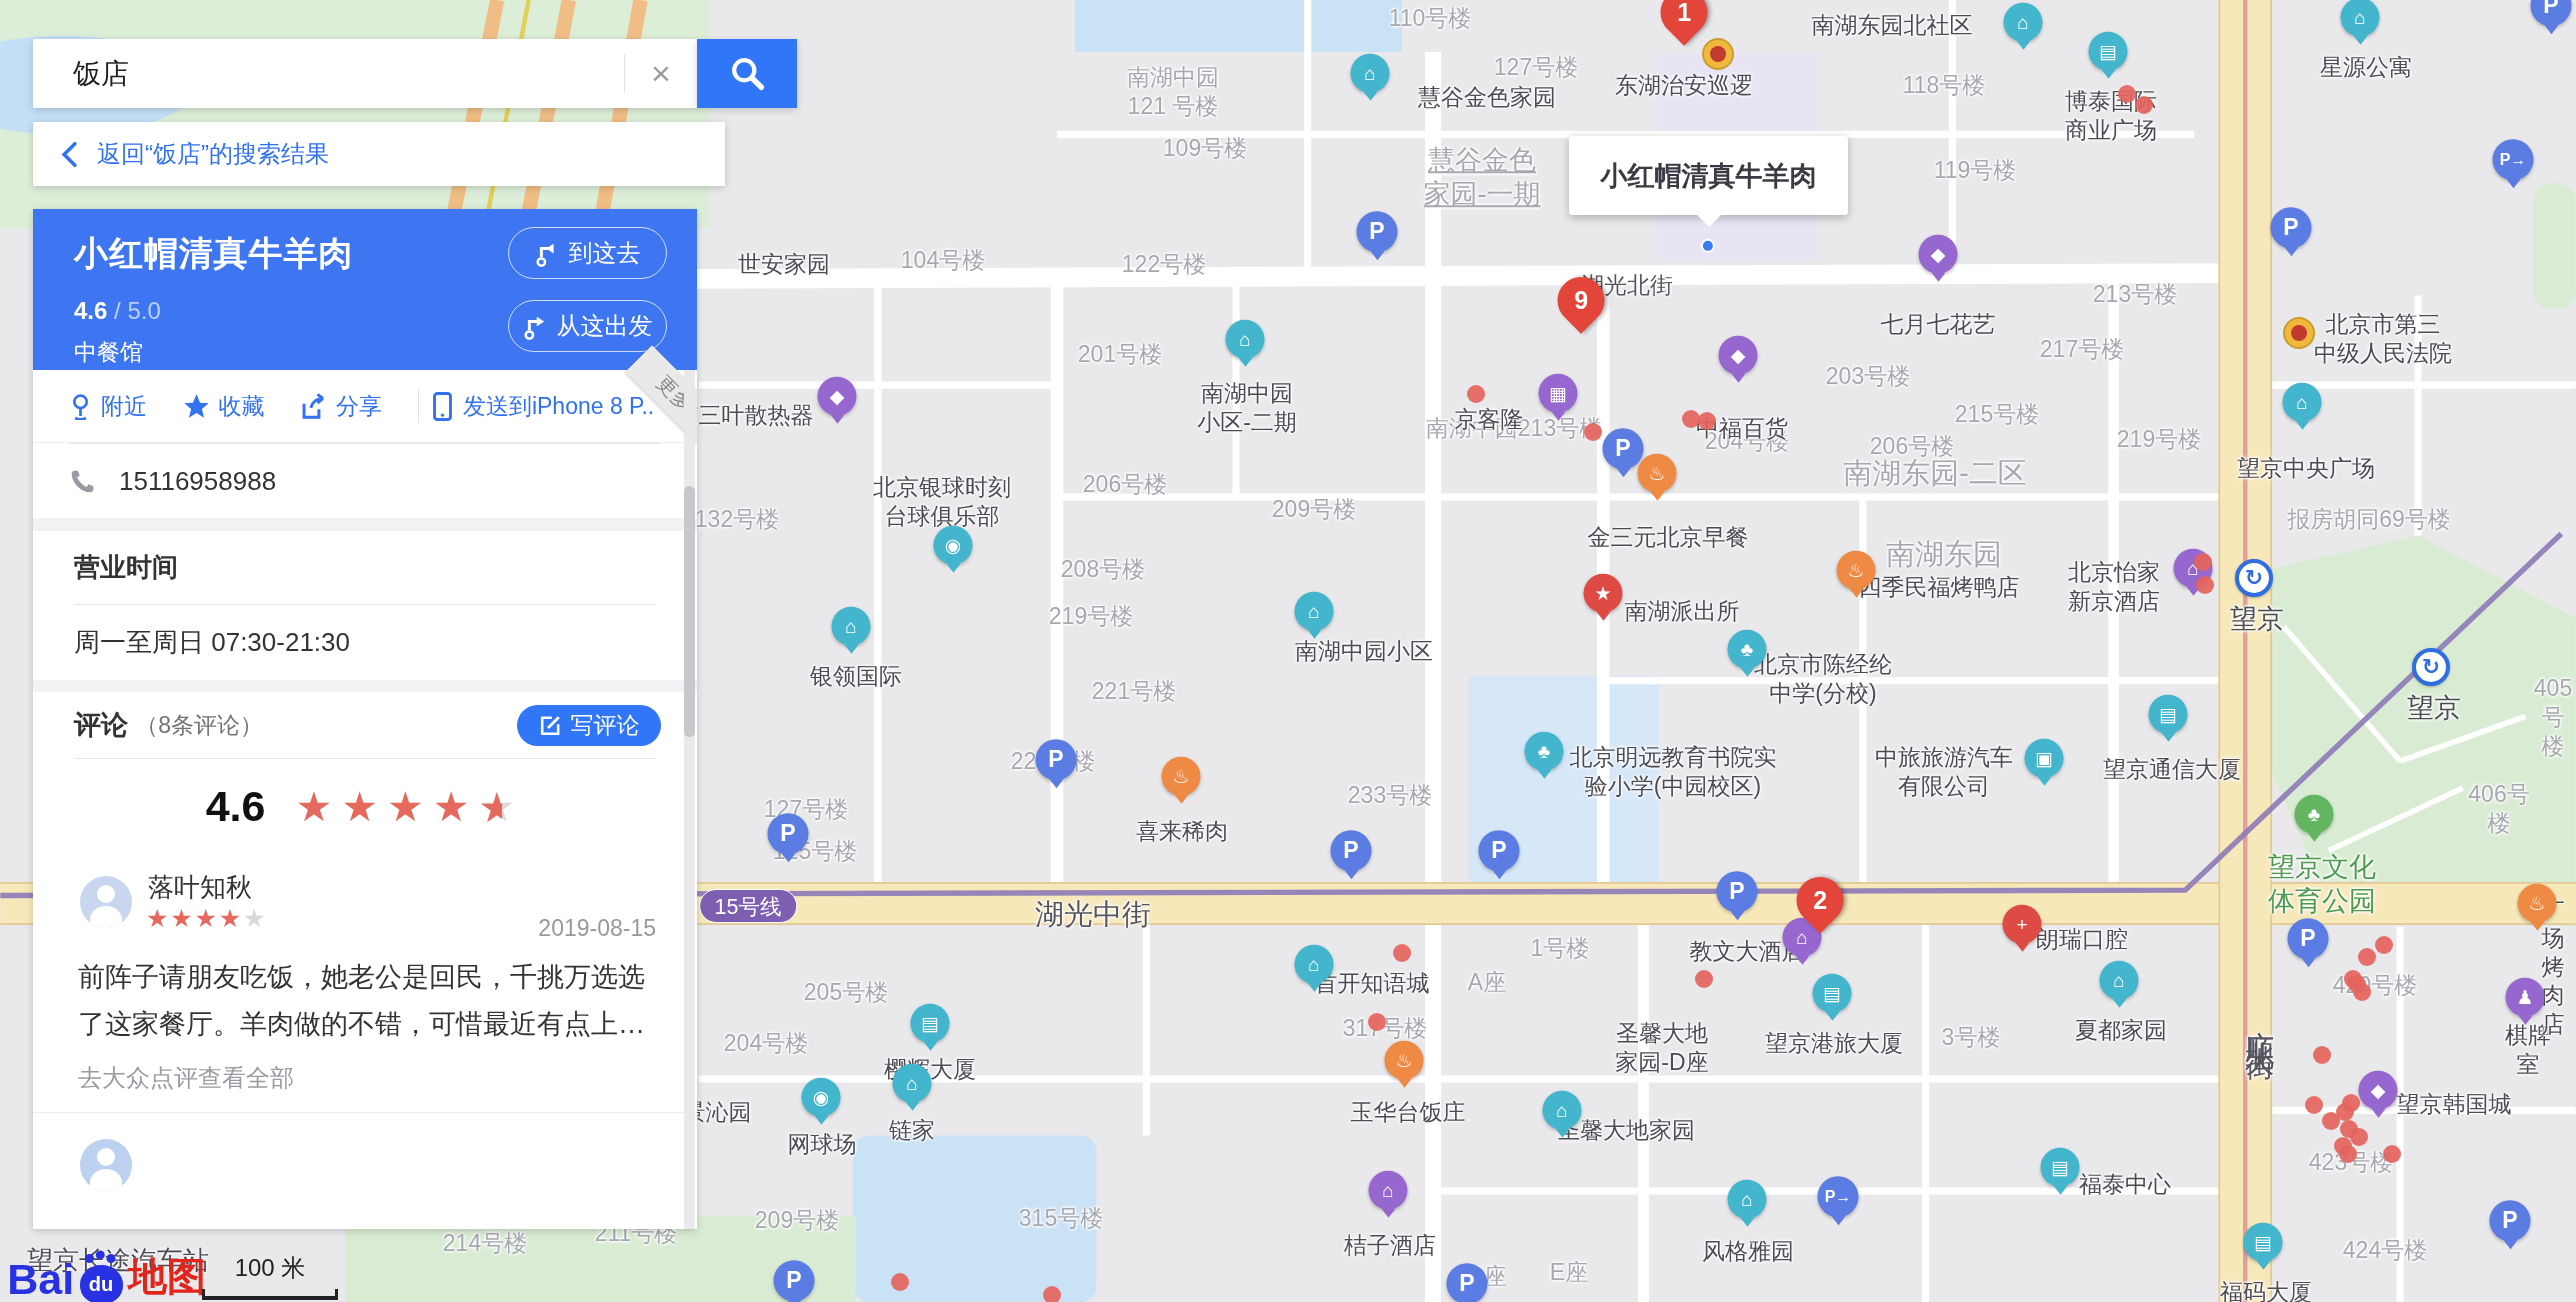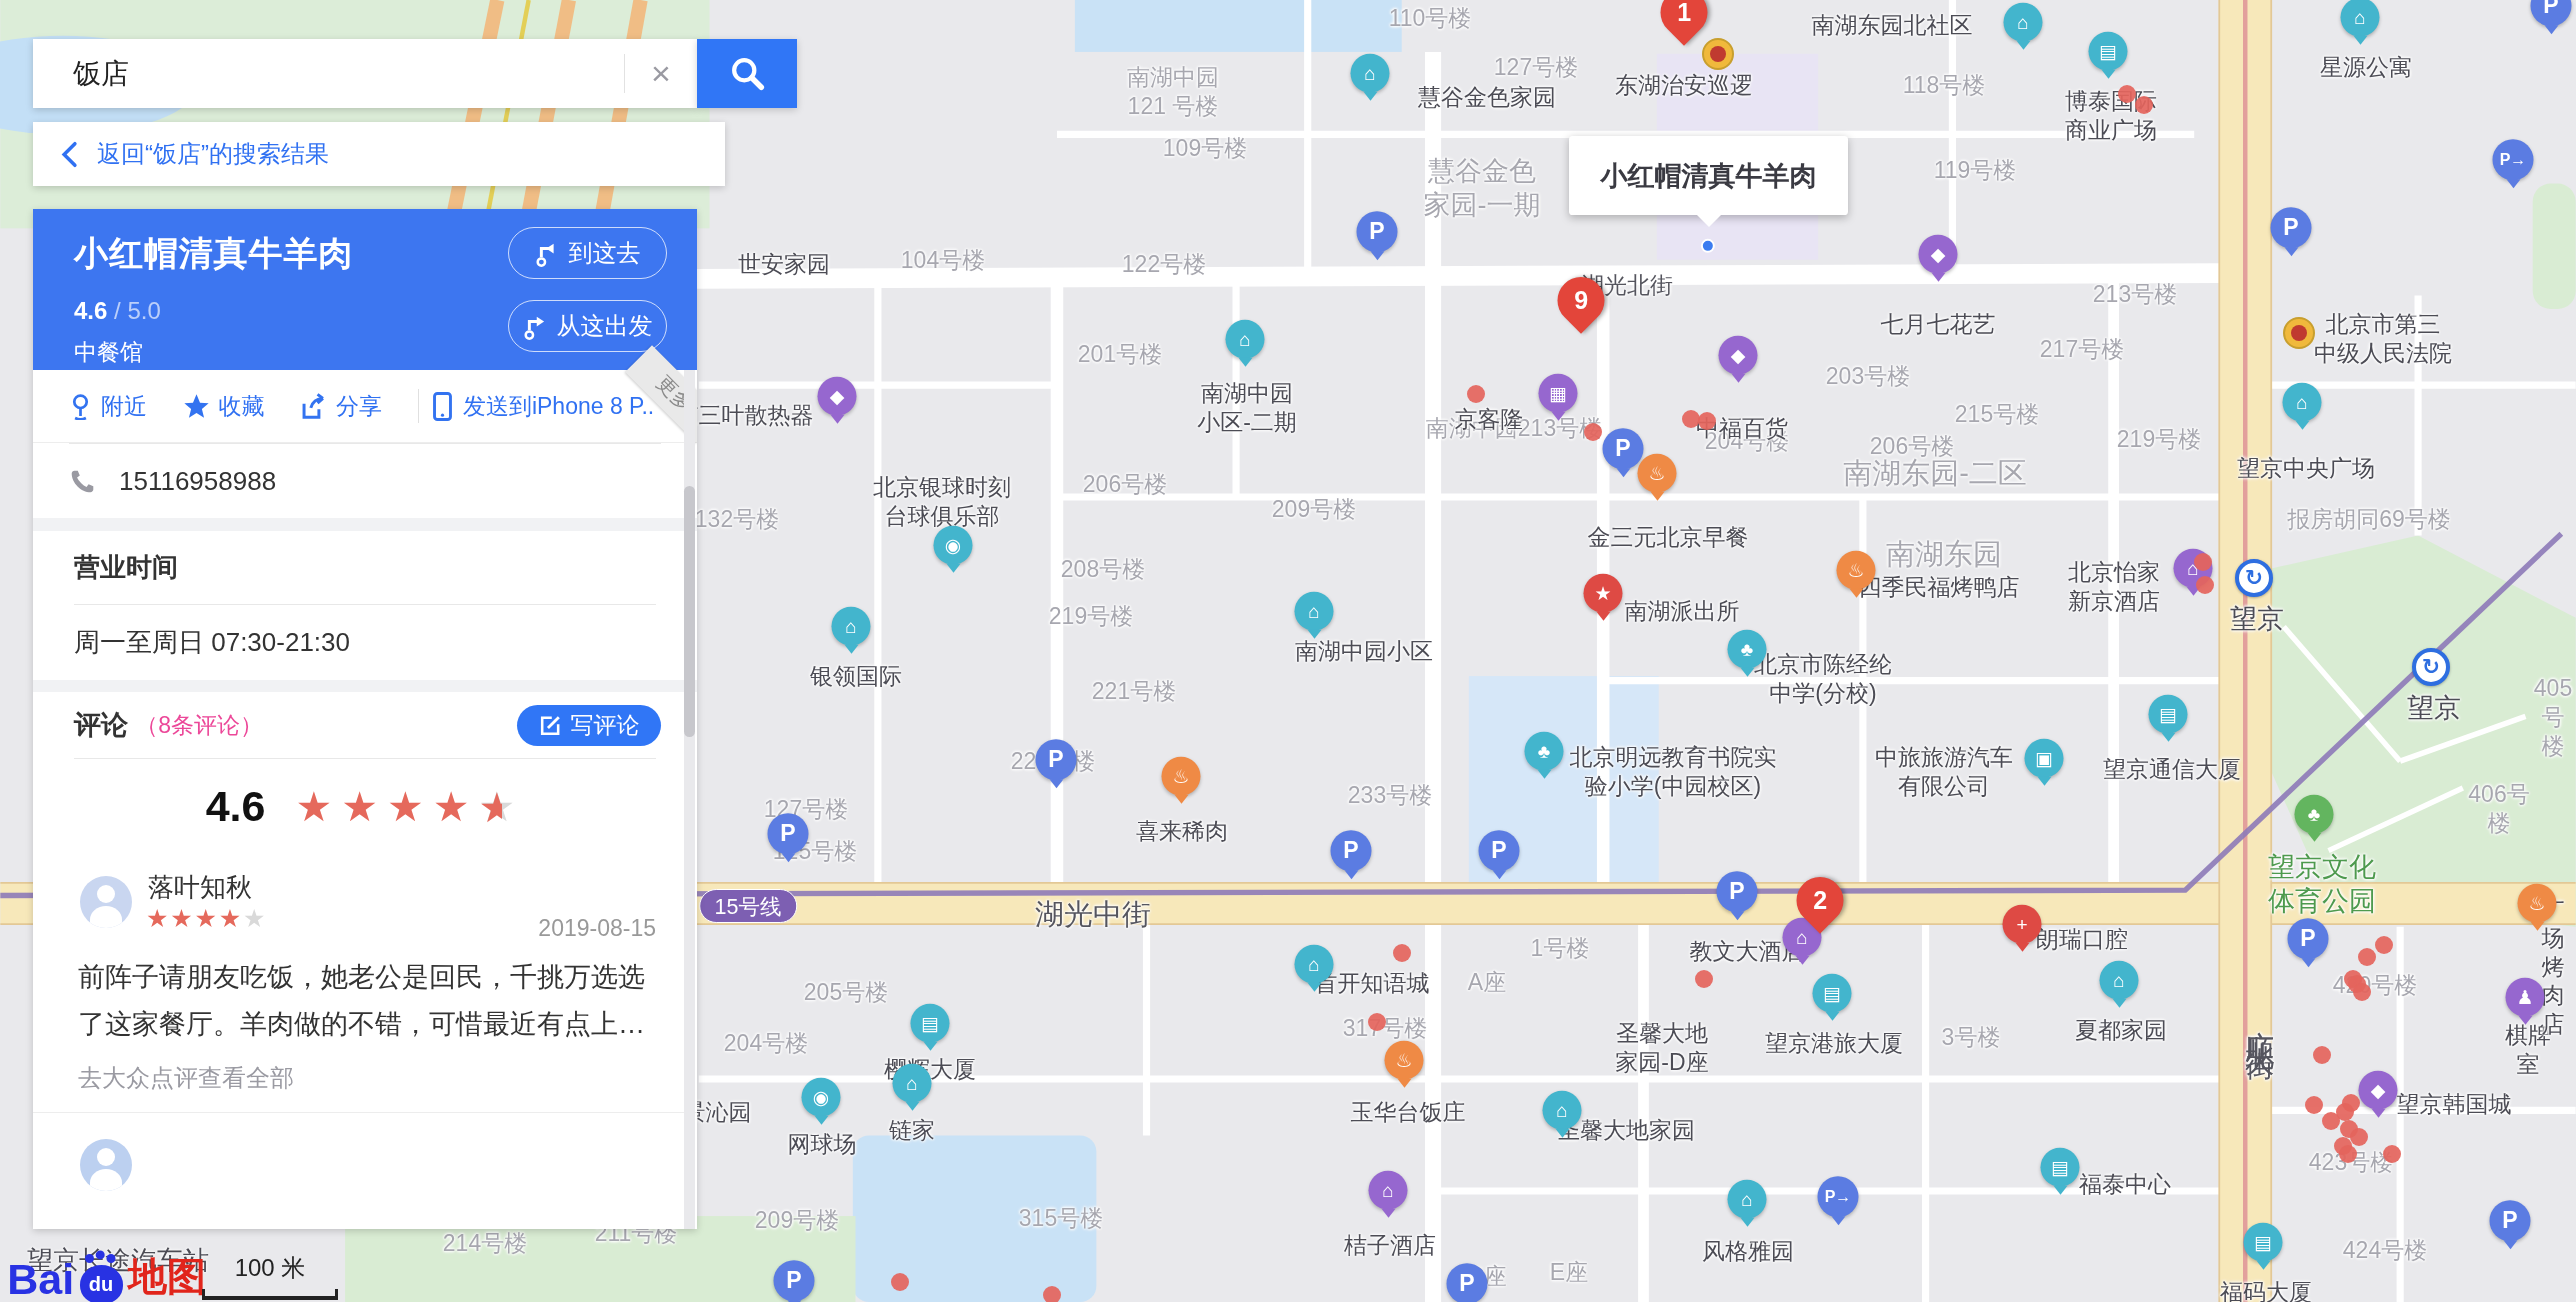--- a/index.html
+++ b/index.html
@@ -86,21 +86,21 @@
   .inforow{display:flex;align-items:center;gap:23px;padding-left:36px;font-size:26px;color:#333;}
   .addr{height:81px;} .addr-div{margin:0 36px;border-bottom:0.9px solid #e8e8e8;}
   .phone{height:74px;}
   .gap{height:12.5px;background:#f1f2f4;}
   .sect-title{height:73px;display:flex;align-items:center;padding-left:41px;font-size:26px;font-weight:bold;color:#333;}
   .sect-div{margin:0 41px;border-bottom:0.9px solid #e8e8e8;}
   .hours-row{height:75px;display:flex;align-items:center;padding-left:41px;font-size:26px;color:#333;}
 
   .rev-head{position:relative;height:66px;display:flex;align-items:center;padding-left:41px;}
   .rev-head .t1{font-size:27px;font-weight:bold;color:#333;}
-  .rev-head .t2{font-size:23px;color:#ec4899;margin-left:7.2px;}
+  .rev-head .t2{font-size:23px;color:#737373;margin-left:7.2px;}
   .write-btn{position:absolute;right:36px;top:12.5px;height:41px;padding:0 21.5px;background:var(--accent);color:#fff;
     border-radius:20.6px;display:flex;align-items:center;gap:9px;font-size:23px;cursor:pointer;}
   .rating-block{height:95px;display:flex;align-items:center;justify-content:center;gap:30px;}
   .rating-block .big{font-size:43px;font-weight:bold;color:#111;}
   .stars-big .st{font-size:41px;letter-spacing:9px;}
   .st{color:var(--star);} .st.empty{color:#d9d9d9;}
   .st.half{position:relative;color:#d9d9d9;}
   .st.half i{position:absolute;left:0;top:0;width:52%;overflow:hidden;color:var(--star);font-style:normal;}
 
   .review{position:relative;}
@@ -193,21 +193,21 @@
   </svg>
 
   <div id="labels-layer">
       <div class="maplabel lab-g" style="left: 1430px; top: 18px;">110号楼</div>
       <div class="maplabel lab-g" style="left: 1944px; top: 85px;">118号楼</div>
       <div class="maplabel lab-g" style="left: 1975px; top: 170px;">119号楼</div>
       <div class="maplabel lab-g" style="left: 1173px; top: 92px;">南湖中园
 121 号楼</div>
       <div class="maplabel lab-g" style="left: 1536px; top: 67px;">127号楼</div>
       <div class="maplabel lab-g" style="left: 1205px; top: 148px;">109号楼</div>
-      <div class="maplabel lab-g" style="left: 1482px; top: 189px; font-size: 27px;">慧谷金色
+      <div class="maplabel lab-g" style="left: 1482px; top: 178px; font-size: 27px; text-decoration: underline;">慧谷金色
 家园-一期</div>
       <div class="maplabel lab-g" style="left: 943px; top: 260px;">104号楼</div>
       <div class="maplabel lab-g" style="left: 1164px; top: 264px;">122号楼</div>
       <div class="maplabel lab-g" style="left: 2135px; top: 294px;">213号楼</div>
       <div class="maplabel lab-g" style="left: 1868px; top: 376px;">203号楼</div>
       <div class="maplabel lab-g" style="left: 2082px; top: 349px;">217号楼</div>
       <div class="maplabel lab-g" style="left: 1997px; top: 414px;">215号楼</div>
       <div class="maplabel lab-g" style="left: 1912px; top: 446px;">206号楼</div>
       <div class="maplabel lab-g" style="left: 1747px; top: 441px;">204号楼</div>
       <div class="maplabel lab-g" style="left: 1514px; top: 428px;">南湖中园213号楼</div>

